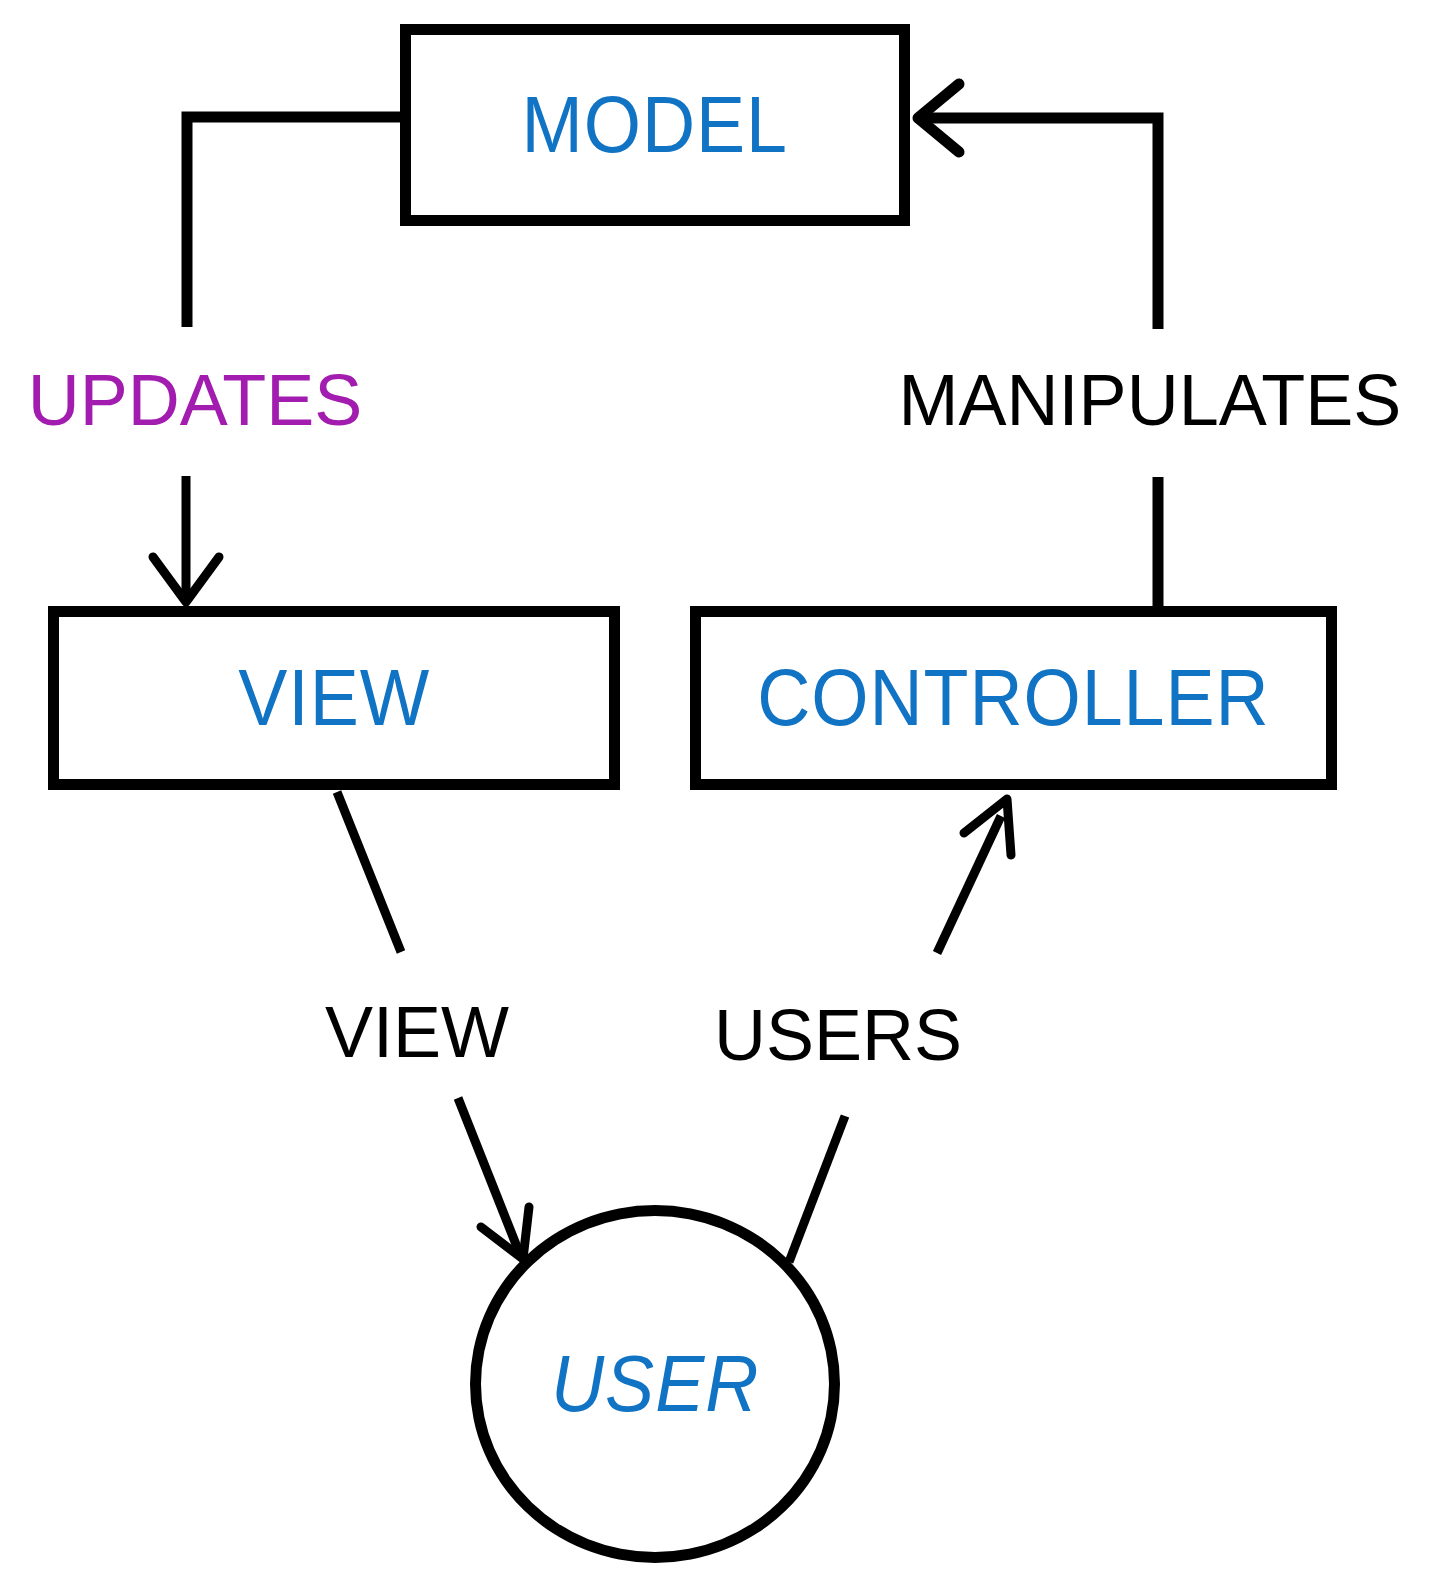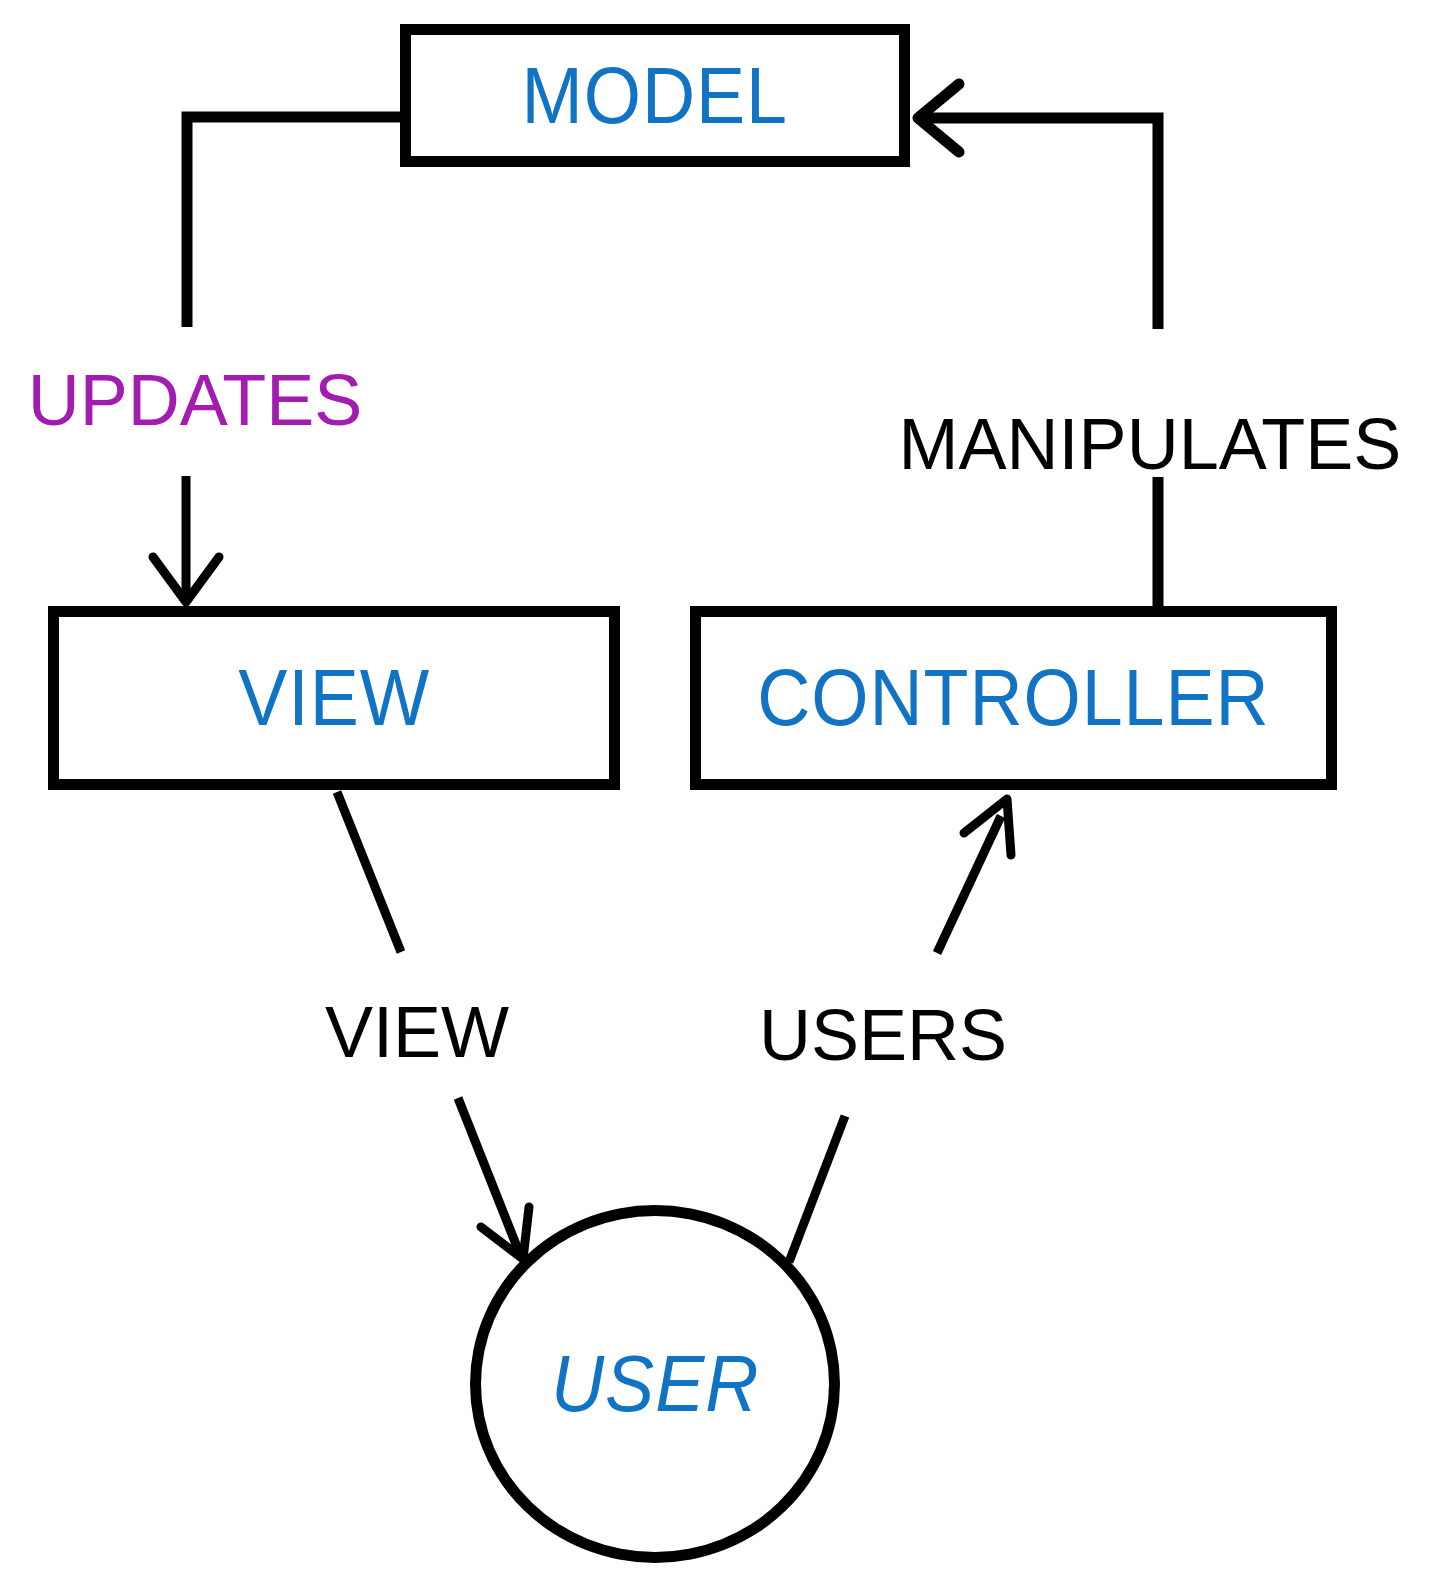--- a/index.html
+++ b/index.html
@@ -36,38 +36,38 @@
     font-style: italic;
   }
   .node-label {
     font-size: 80px;
     font-weight: 400;
     letter-spacing: 1px;
     line-height: 1;
     transform: scaleX(0.92);
     white-space: nowrap;
   }
-  .node-model      { left: 400px; top: 24px;  width: 510px; height: 143px; }
+  .node-model      { left: 400px; top: 24px;  width: 510px; height: 202px; }
   .node-view       { left: 48px;  top: 606px; width: 572px; height: 184px; }
   .node-controller { left: 690px; top: 606px; width: 647px; height: 184px; }
   .node-user       { left: 470px; top: 1205px; width: 370px; height: 358px; }
 
   .edge-label {
     position: absolute;
     transform: translateX(-50%);
     color: #000000;
     font-size: 72px;
     font-weight: 400;
     line-height: 1;
     white-space: nowrap;
   }
   .label-updates     { left: 195px;  top: 364px; }
   .label-manipulates { left: 1150px; top: 364px; }
   .label-sees        { left: 417px;  top: 996px; }
-  .label-users       { left: 883px;  top: 999px; }
+  .label-users       { left: 838px;  top: 999px; }
 
   .edges-layer path {
     fill: none;
     stroke: #000000;
   }
   .conn { stroke-width: 11px; }
   .thin { stroke-width: 9px; }
   .head { stroke-linecap: round; stroke-linejoin: round; }
 </style>
 </head>
@@ -107,19 +107,19 @@
   <div class="node node-view">
     <span class="node-label" style="color: rgb(17, 115, 196);">VIEW</span>
   </div>
 
   <div class="node circle node-user">
     <span class="node-label" style="color: rgb(17, 115, 196);">USER</span>
   </div>
 
   <div class="edge-label label-updates" style="color: #a21caf;">UPDATES</div>
 
-  <div class="edge-label label-manipulates" style="color: rgb(0, 0, 0); margin-top: 44px;">MANIPULATES</div>
+  <div class="edge-label label-manipulates" style="color: rgb(0, 0, 0);">MANIPULATES</div>
 
   <div class="edge-label label-sees" style="color: rgb(0, 0, 0);">VIEW</div>
 
   <div class="edge-label label-users" style="color: rgb(0, 0, 0);">USERS</div>
 
 </div>
 
 </body></html>

